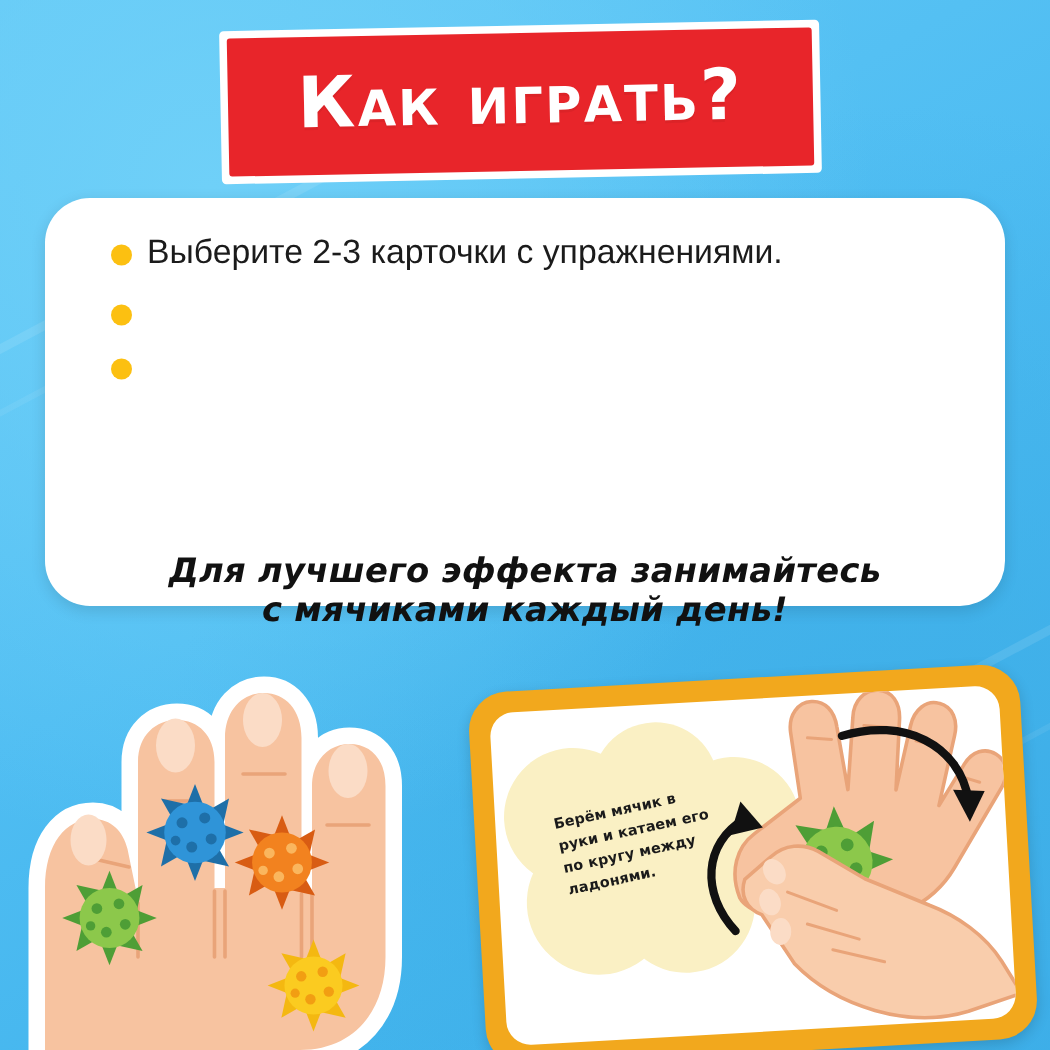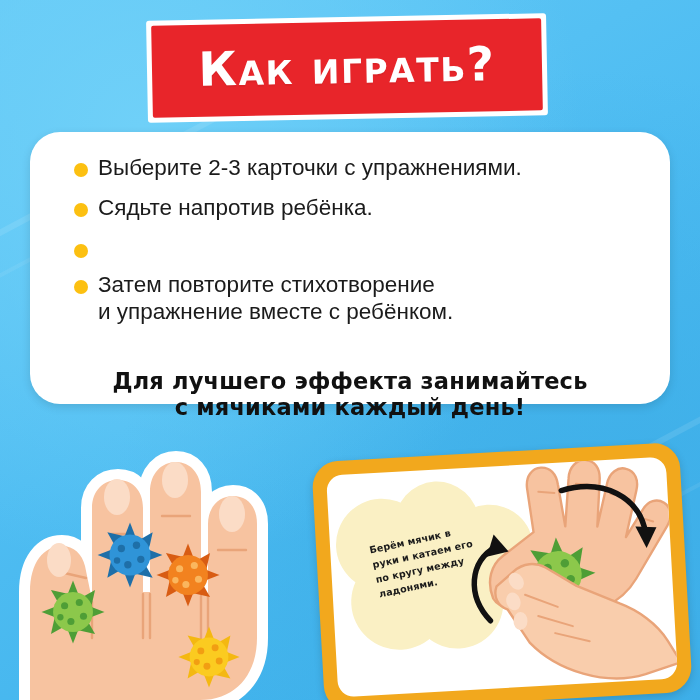--- a/index.html
+++ b/index.html
@@ -111,35 +111,29 @@
   <div class="card">
     <div class="bullets">
 
       <div class="bullet">
         <span class="dot"></span>
         <span class="btxt">Выберите 2-3 карточки с упражнениями.</span>
       </div>
 
       <div class="bullet">
         <span class="dot"></span>
-        <span class="btxt">Сядьте напротив ребёнка.</span>
       </div>
 
       <div class="bullet">
         <span class="dot"></span>
       </div>
 
-      <div class="bullet">
-        <span class="dot"></span>
-        <span class="btxt" style="white-space: pre-line;">Затем повторите стихотворение
-и упражнение вместе с ребёнком.</span>
-      </div>
 
     </div>
-    <div class="note" style="white-space: pre-line;">Для лучшего эффекта занимайтесь
+    <div class="note" style="white-space: pre-line; font-style: italic;">Для лучшего эффекта занимайтесь
 с мячиками каждый день!</div>
   </div>
 
   <div class="hand-left">
     <svg viewBox="0 0 272 258" width="272" height="258">
       <defs>
         <g id="spikes8">
           <path d="M0,-30 L7,-12 L-7,-12 Z"></path>
           <path d="M21,-21 L17,-3 L7,-13 Z"></path>
           <path d="M30,0 L12,7 L12,-7 Z"></path>

